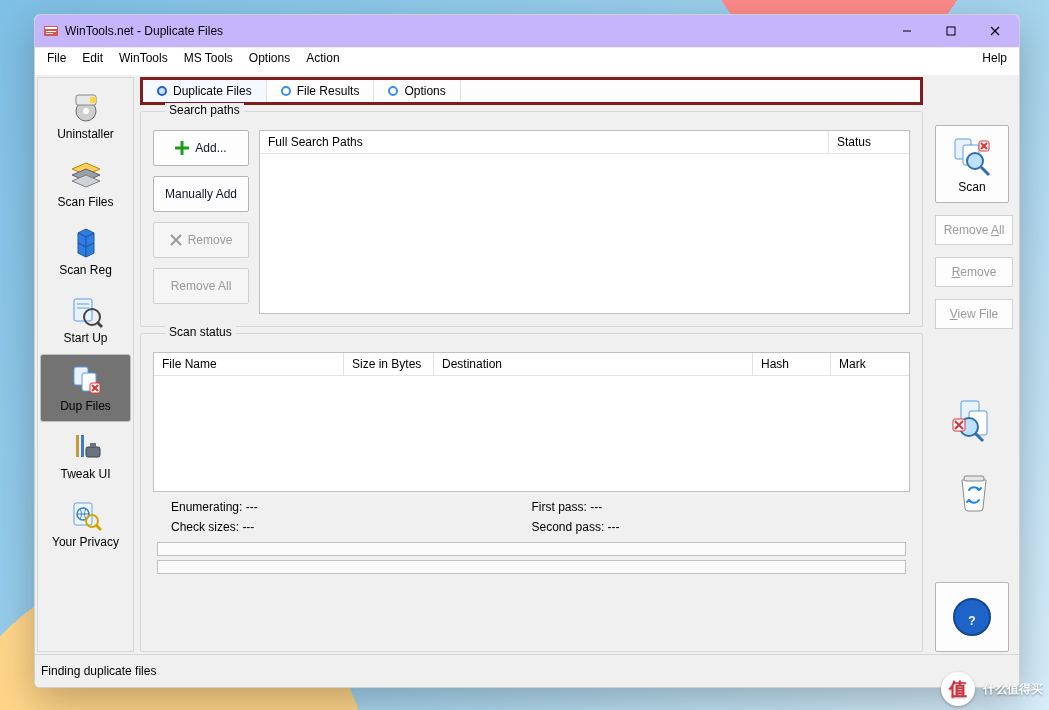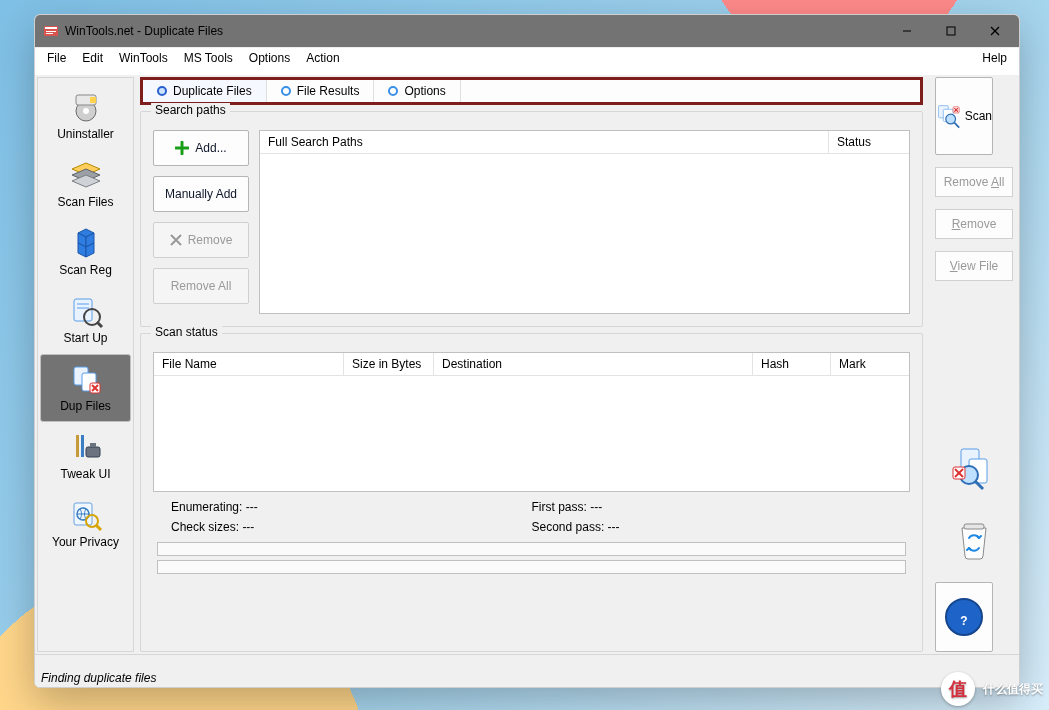--- a/index.html
+++ b/index.html
@@ -13,21 +13,21 @@
     position: relative; overflow: hidden;
   }
   .window {
     position: absolute; left: 34px; top: 14px; width: 986px; height: 674px;
     background: #ffffff; border: 1px solid #cfcfcf; border-radius: 6px;
     box-shadow: 0 14px 40px rgba(0,0,0,.25);
     display: flex; flex-direction: column; overflow: hidden;
   }
   .titlebar {
     height: 32px; display: flex; align-items: center; padding: 0 2px 0 8px;
-    background: #737373;
+    background: #c4b5fd;
   }
   .titlebar .app-icon { width: 16px; height: 16px; margin-right: 6px; position: relative; }
   .titlebar .app-icon svg { width: 16px; height: 16px; }
   .titlebar .title { flex: 1; color: #000; }
   .winbtn { width: 44px; height: 30px; display: flex; align-items: center; justify-content: center; color:#000; }
   .menubar {
     height: 28px; display: flex; align-items: stretch; padding: 0 4px;
     border-top: 1px solid #eee; background:#fff;
   }
   .menubar .menu { padding: 3px 8px; color:#000; }
@@ -58,21 +58,21 @@
   .tab {
     display:flex; align-items:center; gap:6px; padding: 0 14px;
     border-right:1px solid #e0e0e0; color:#000;
   }
   .tab .dot { width:10px; height:10px; border-radius:50%; border:2px solid #3a8fe6; background:#fff; }
   .tab.active .dot { border-color:#295fcc; background:#cbe3ff; }
   .tab.active { background:#f5f9ff; }
   .group {
     border:1px solid #d6d6d6; background:#f0f0f0; border-radius:2px; padding: 18px 12px 12px; position:relative;
   }
-  .group > .legend { position:absolute; top:-9px; left:10px; background:#f0f0f0; padding:0 4px; color:#000; }
+  .group > .legend { position:absolute; top:-9px; left:24px; background:#f0f0f0; padding:0 4px; color:#000; }
   .paths-inner { display:flex; gap:10px; align-items:flex-start; }
   .btncol { display:flex; flex-direction:column; gap:10px; }
   .btn {
     width: 96px; height: 36px; background:#fdfdfd; border:1px solid #b5b5b5; border-radius:2px;
     display:flex; align-items:center; justify-content:center; gap:6px; color:#0f172a;
   }
   .btn.disabled { color:#9a9a9a; border-color:#d0d0d0; background:#f5f5f5; }
   .btn.disabled svg path { stroke:#9a9a9a; }
   .pathlist {
     flex:1; background:#fff; border:1px solid #c0c0c0; height: 184px;
@@ -95,31 +95,31 @@
     color:#000;
   }
   .progress {
     height: 14px; border:1px solid #c0c0c0; background:#fafafa; margin: 2px 4px;
   }
   
   .rightcol {
     width: 90px; display:flex; flex-direction:column; gap:12px; padding: 2px 6px;
   }
   .bigbtn {
-    width: 58px; height: 78px; background:#fdfdfd; border:1px solid #b5b5b5; border-radius:2px;
-    display:flex; flex-direction:row; align-items:center; justify-content:center; gap:3px; color:#000;
+    width: 74px; height: 78px; background:#fdfdfd; border:1px solid #b5b5b5; border-radius:2px;
+    display:flex; flex-direction:column; align-items:center; justify-content:center; gap:3px; color:#000;margin-top:48px;
   }
   .flatbtn {
     width: 78px; height: 30px; background:#fdfdfd; border:1px solid #d0d0d0;
     display:flex; align-items:center; justify-content:center; color:#9a9a9a;
   }
   .rightcol .iconbtn { width:78px; height:60px; display:flex; align-items:center; justify-content:center; }
   .statusbar {
     height: 22px; background:#f0f0f0; border-top:1px solid #d6d6d6;
-    display:flex; padding: 16px 6px; color:#000;font-style:italic;
+    display:flex; align-items:center; padding: 16px 6px; color:#000;
   }
   .underline-key { text-decoration: underline; }
   
   .watermark {
     position:absolute; right:6px; bottom:4px; display:flex; align-items:center; gap:8px;
     color:#fff; font-size:22px; font-weight:600; text-shadow:0 1px 2px rgba(0,0,0,.4);
     font-family: "Microsoft YaHei","PingFang SC",sans-serif;
   }
   .watermark .badge {
     width:34px; height:34px; border-radius:50%; background:#fff; color:#d62e3c;

